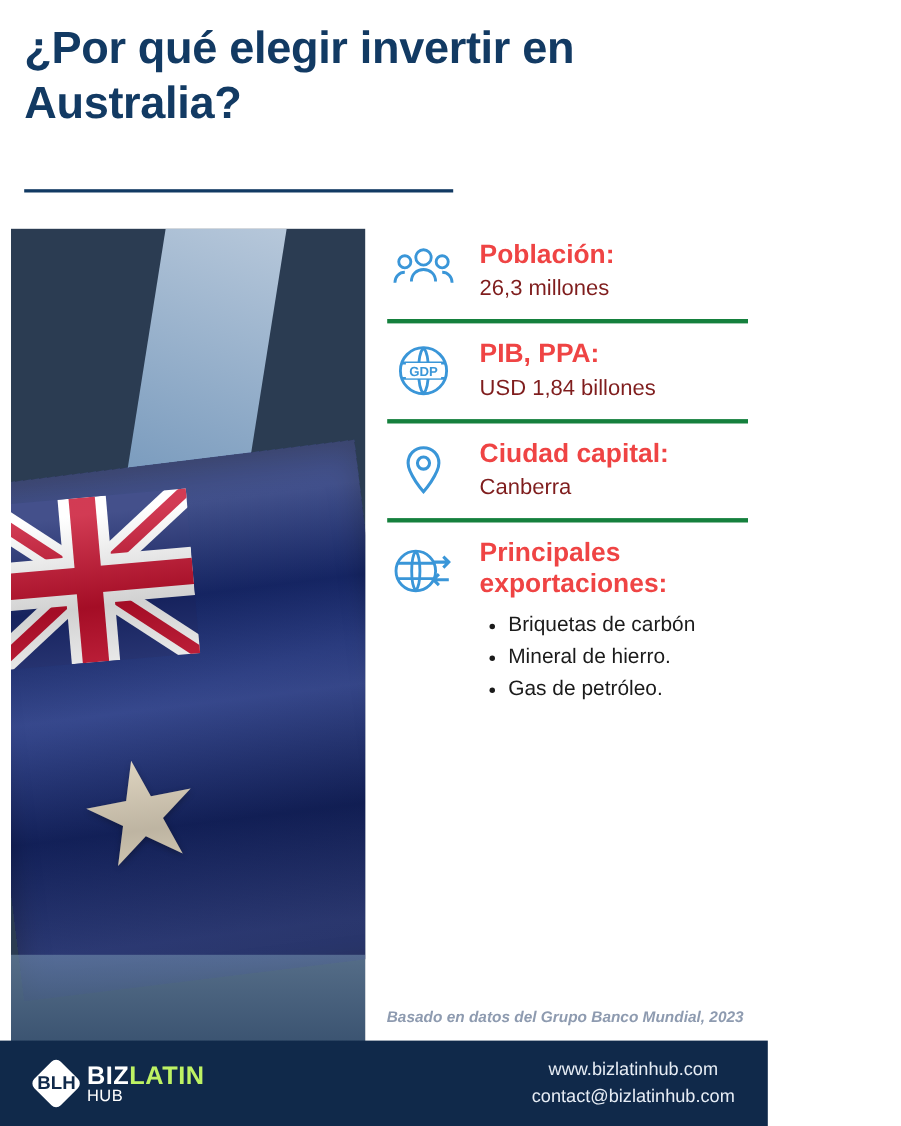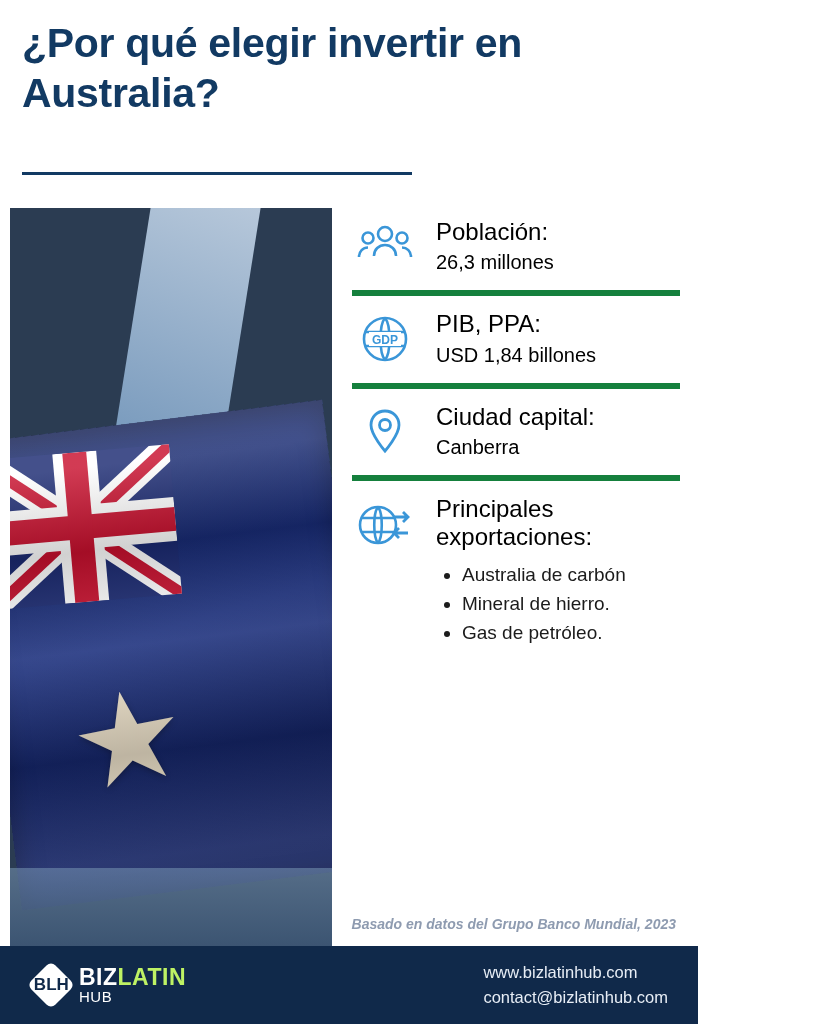--- a/index.html
+++ b/index.html
@@ -125,38 +125,38 @@
   .stats {
     position: absolute;
     top: 204px; left: 352px; right: 18px;
   }
   .stat-row {
     display: flex;
     align-items: flex-start;
     gap: 18px;
     padding: 14px 0 14px 0;
   }
-  .stat-row + .stat-row { border-top: 6px solid #15803d; }
+  .stat-row + .stat-row { border-top: 4px solid #15803d; }
   .stat-icon {
     width: 66px;
     min-width: 66px;
     display: flex;
     justify-content: center;
     align-items: center;
     padding-top: 4px;
   }
   .stat-text { flex: 1; }
   .stat-label {
-    color: #000000;
+    color: #ef4444;
     font-size: 24px;
-    font-weight: normal;
+    font-weight: bold;
     line-height: 1.18;
   }
   .stat-value {
-    color: #000000;
+    color: #7f1d1d;
     font-size: 20px;
     line-height: 1.35;
     margin-top: 3px;
   }
   .export-list {
     margin: 8px 0 0 26px;
     color: #1b1b1b;
     font-size: 19px;
     line-height: 1.55;
   }
@@ -200,21 +200,21 @@
     font-size: 17px;
     font-weight: bold;
   }
   .logo-text { line-height: 1.02; }
   .logo-text .l1 { font-size: 23px; font-weight: bold; color: #ffffff; letter-spacing: .5px; }
   .logo-text .l1 em { font-style: normal; color: #bef264; font-weight: bold; }
   .logo-text .l2 { font-size: 15px; font-weight: normal; color: #ffffff; letter-spacing: .5px; }
   .footer-links {
     margin-left: auto;
     margin-right: 30px;
-    text-align: left;
+    text-align: center;
     color: #e7edf5;
     font-size: 16.5px;
     line-height: 1.5;
   }
   svg { display: block; }
 </style>
 </head>
 <body>
 
 <div class="infographic">
@@ -297,21 +297,21 @@
         <svg width="58" height="52" viewBox="0 0 58 52" fill="none" stroke="#3a96d8" stroke-width="2.6">
           <circle cx="22" cy="26" r="18"></circle>
           <path d="M22 8c5 6 5 30 0 36M22 8c-5 6-5 30 0 36M5 19h34M5 33h34"></path>
           <path d="M38 18h14M47 13l5 5-5 5" stroke-width="2.8"></path>
           <path d="M52 34H38M43 29l-5 5 5 5" stroke-width="2.8"></path>
         </svg>
       </div>
       <div class="stat-text">
         <div class="stat-label">Principales exportaciones:</div>
         <ul class="export-list">
-          <li>Australia de carbón</li>
+          <li>Briquetas de carbón</li>
           <li>Mineral de hierro.</li>
           <li>Gas de petróleo.</li>
         </ul>
       </div>
     </div>
 
   </div>
 
   <div class="source-note">Basado en datos del Grupo Banco Mundial, 2023</div>
 

